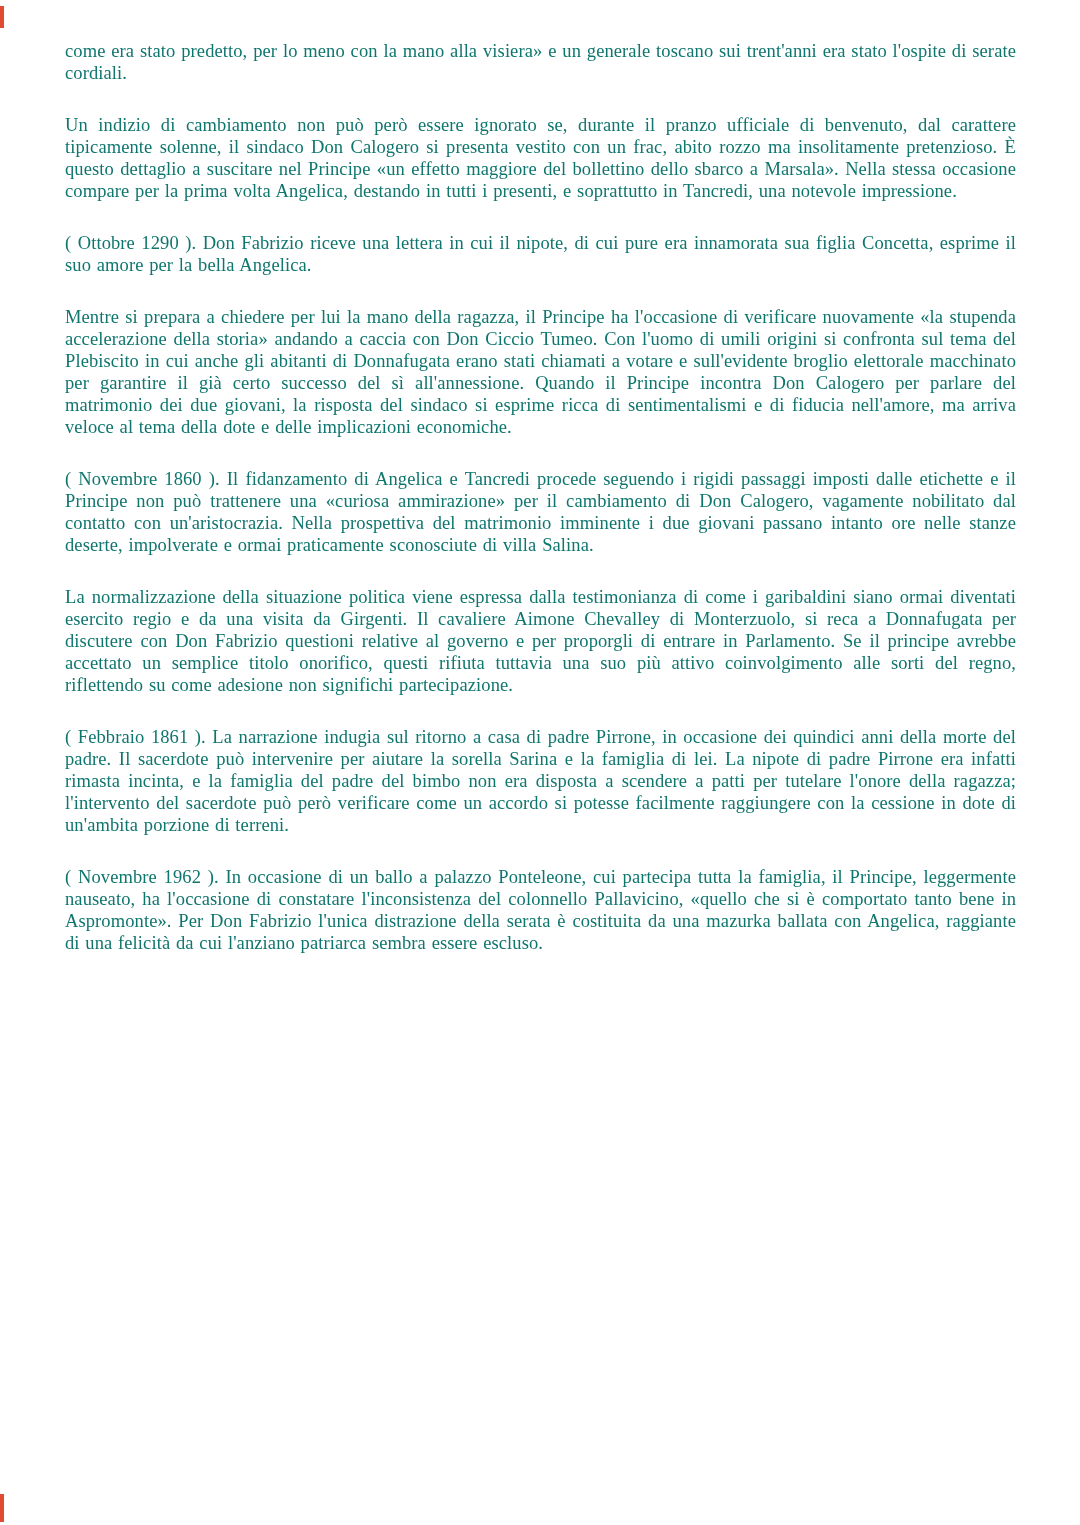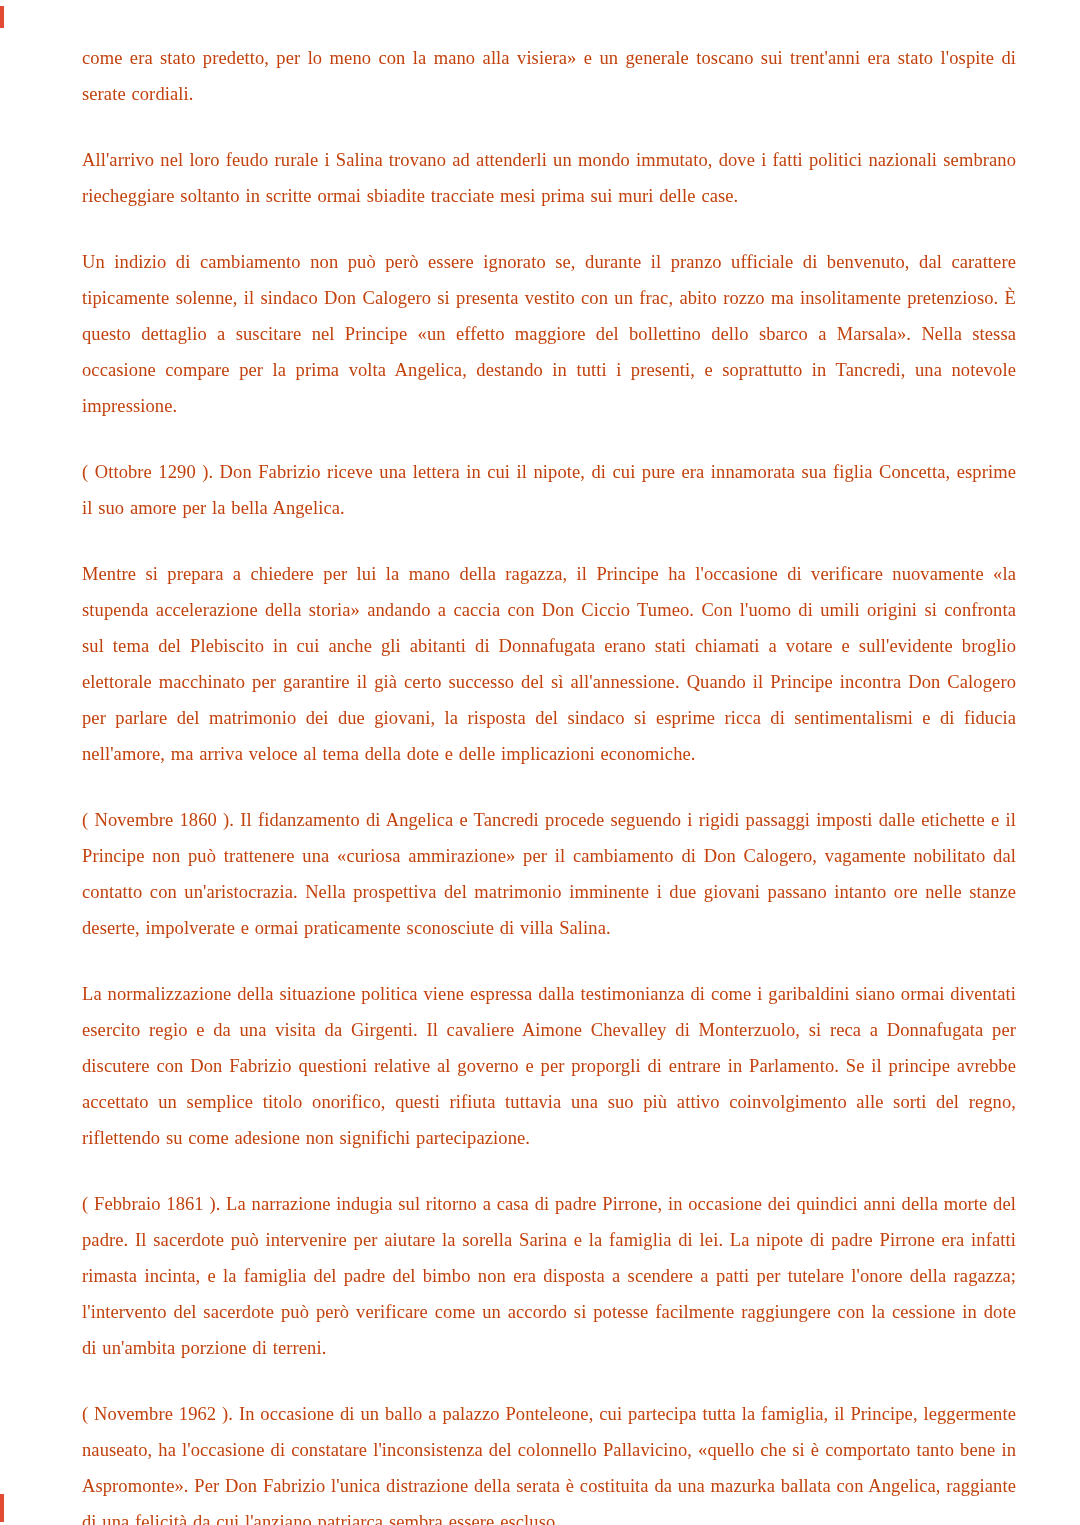--- a/index.html
+++ b/index.html
@@ -12,24 +12,24 @@
     min-height: 1525px;
     position: relative;
     font-family: "Liberation Serif", "DejaVu Serif", serif;
   }
   .page {
     box-sizing: border-box;
     width: 1080px;
     padding: 40px 64px 10px 65px;
   }
   .doc-paragraph {
-    margin: 0 0 30px 17px;
+    margin: 0 0 30px 0;
     font-size: 18.5px;
-    line-height: 36px;
-    color: #c2410c;
+    line-height: 22px;
+    color: #0f766e;
     text-align: justify;
     letter-spacing: 0.1px;
     word-spacing: 1px;
   }
   .edge-marker {
     position: absolute;
     left: 0;
     width: 4px;
     background: #e14b33;
   }
@@ -43,21 +43,20 @@
   }
 </style>
 </head>
 <body>
 
 <div class="edge-marker top"></div>
 <div class="edge-marker bottom"></div>
 
 <div class="page">
   <p class="doc-paragraph">come era stato predetto, per lo meno con la mano alla visiera» e un generale toscano sui trent'anni era stato l'ospite di serate cordiali.</p>
-  <p class="doc-paragraph">All'arrivo nel loro feudo rurale i Salina trovano ad attenderli un mondo immutato, dove i fatti politici nazionali sembrano riecheggiare soltanto in scritte ormai sbiadite tracciate mesi prima sui muri delle case.</p>
   <p class="doc-paragraph">Un indizio di cambiamento non può però essere ignorato se, durante il pranzo ufficiale di benvenuto, dal carattere tipicamente solenne, il sindaco Don Calogero si presenta vestito con un frac, abito rozzo ma insolitamente pretenzioso. È questo dettaglio a suscitare nel Principe «un effetto maggiore del bollettino dello sbarco a Marsala». Nella stessa occasione compare per la prima volta Angelica, destando in tutti i presenti, e soprattutto in Tancredi, una notevole impressione.</p>
   <p class="doc-paragraph">( Ottobre 1290 ). Don Fabrizio riceve una lettera in cui il nipote, di cui pure era innamorata sua figlia Concetta, esprime il suo amore per la bella Angelica.</p>
   <p class="doc-paragraph">Mentre si prepara a chiedere per lui la mano della ragazza, il Principe ha l'occasione di verificare nuovamente «la stupenda accelerazione della storia» andando a caccia con Don Ciccio Tumeo. Con l'uomo di umili origini si confronta sul tema del Plebiscito in cui anche gli abitanti di Donnafugata erano stati chiamati a votare e sull'evidente broglio elettorale macchinato per garantire il già certo successo del sì all'annessione. Quando il Principe incontra Don Calogero per parlare del matrimonio dei due giovani, la risposta del sindaco si esprime ricca di sentimentalismi e di fiducia nell'amore, ma arriva veloce al tema della dote e delle implicazioni economiche.</p>
   <p class="doc-paragraph">( Novembre 1860 ). Il fidanzamento di Angelica e Tancredi procede seguendo i rigidi passaggi imposti dalle etichette e il Principe non può trattenere una «curiosa ammirazione» per il cambiamento di Don Calogero, vagamente nobilitato dal contatto con un'aristocrazia. Nella prospettiva del matrimonio imminente i due giovani passano intanto ore nelle stanze deserte, impolverate e ormai praticamente sconosciute di villa Salina.</p>
   <p class="doc-paragraph">La normalizzazione della situazione politica viene espressa dalla testimonianza di come i garibaldini siano ormai diventati esercito regio e da una visita da Girgenti. Il cavaliere Aimone Chevalley di Monterzuolo, si reca a Donnafugata per discutere con Don Fabrizio questioni relative al governo e per proporgli di entrare in Parlamento. Se il principe avrebbe accettato un semplice titolo onorifico, questi rifiuta tuttavia una suo più attivo coinvolgimento alle sorti del regno, riflettendo su come adesione non significhi partecipazione.</p>
   <p class="doc-paragraph">( Febbraio 1861 ). La narrazione indugia sul ritorno a casa di padre Pirrone, in occasione dei quindici anni della morte del padre. Il sacerdote può intervenire per aiutare la sorella Sarina e la famiglia di lei. La nipote di padre Pirrone era infatti rimasta incinta, e la famiglia del padre del bimbo non era disposta a scendere a patti per tutelare l'onore della ragazza; l'intervento del sacerdote può però verificare come un accordo si potesse facilmente raggiungere con la cessione in dote di un'ambita porzione di terreni.</p>
   <p class="doc-paragraph">( Novembre 1962 ). In occasione di un ballo a palazzo Ponteleone, cui partecipa tutta la famiglia, il Principe, leggermente nauseato, ha l'occasione di constatare l'inconsistenza del colonnello Pallavicino, «quello che si è comportato tanto bene in Aspromonte». Per Don Fabrizio l'unica distrazione della serata è costituita da una mazurka ballata con Angelica, raggiante di una felicità da cui l'anziano patriarca sembra essere escluso.</p>
 </div>
 
 </body></html>

